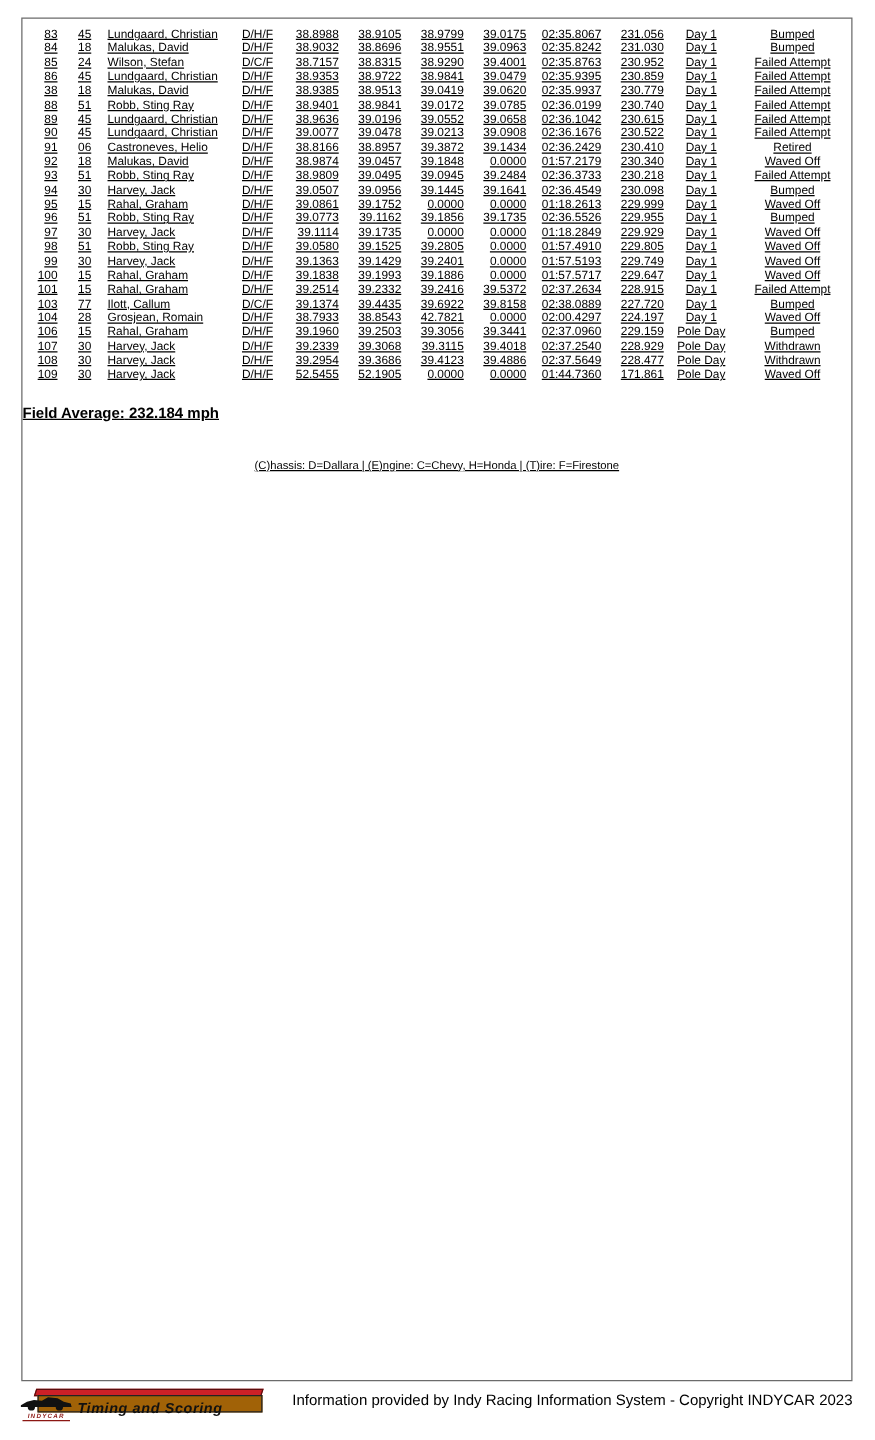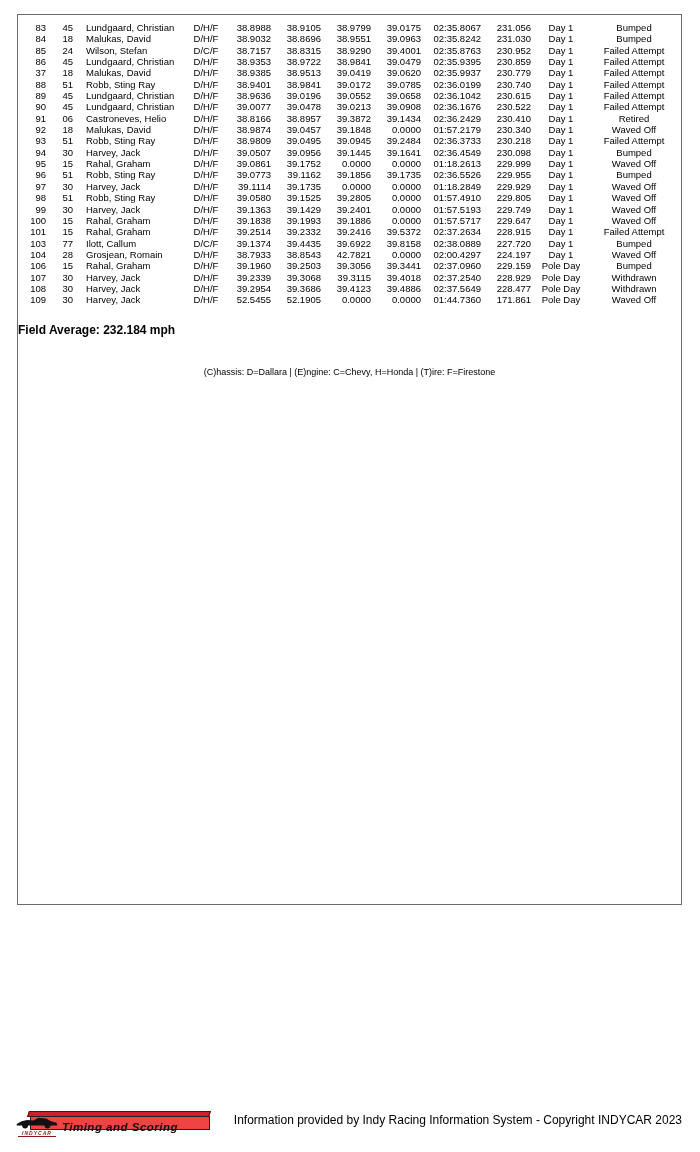--- a/index.html
+++ b/index.html
@@ -6,24 +6,25 @@
   html, body { background: #ffffff; }
   body {
     width: 700px; height: 1152px;
     position: relative;
     font-family: "Liberation Sans", sans-serif;
     color: #000;
   }
   .page-border {
     position: absolute;
     left: 17px; top: 14px;
-    width: 665px; height: 891px;
+    width: 665px; height: 1091px;
     border: 1px solid #6b6b6b;
     background: #fff;
     overflow: hidden;
+    text-decoration: underline;
   }
   table.qual-table {
     margin-top: 7px;
     width: 663px;
     border-collapse: collapse;
     table-layout: fixed;
   }
   table.qual-table td {
     font-size: 9.5px;
     line-height: 11.35px;
@@ -70,21 +71,21 @@
     left: 12px; top: 3px;
     width: 182px; height: 6px;
     background: #cc2027;
     border: 1px solid #5a0d0d;
     transform: skewX(-18deg);
   }
   .logo-banner {
     position: absolute;
     left: 14px; top: 8px;
     width: 180px; height: 14px;
-    background: #ef4444;
+    background: #a16207;
     border: 1px solid #222;
     text-align: center;
   }
   .logo-banner span {
     font-size: 11.5px;
     line-height: 12px;
     font-weight: bold;
     font-style: italic;
     letter-spacing: 0.5px;
     color: #111;
@@ -178,21 +179,21 @@
           <td class="c4">38.9353</td>
           <td class="c5">38.9722</td>
           <td class="c6">38.9841</td>
           <td class="c7">39.0479</td>
           <td class="c8">02:35.9395</td>
           <td class="c9">230.859</td>
           <td class="c10">Day 1</td>
           <td class="c11">Failed Attempt</td>
         </tr>
         <tr>
-          <td class="c0">37</td>
+          <td class="c0">38</td>
           <td class="c1">18</td>
           <td class="c2">Malukas, David</td>
           <td class="c3">D/H/F</td>
           <td class="c4">38.9385</td>
           <td class="c5">38.9513</td>
           <td class="c6">39.0419</td>
           <td class="c7">39.0620</td>
           <td class="c8">02:35.9937</td>
           <td class="c9">230.779</td>
           <td class="c10">Day 1</td>

